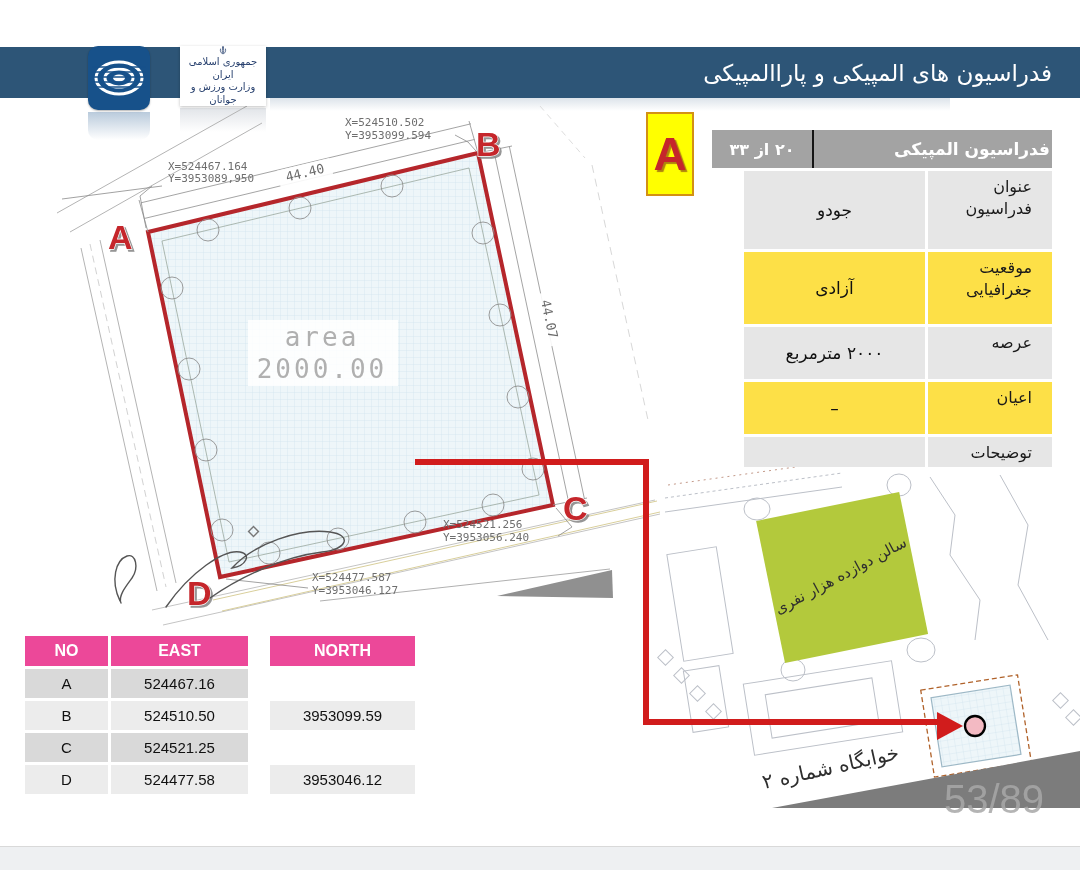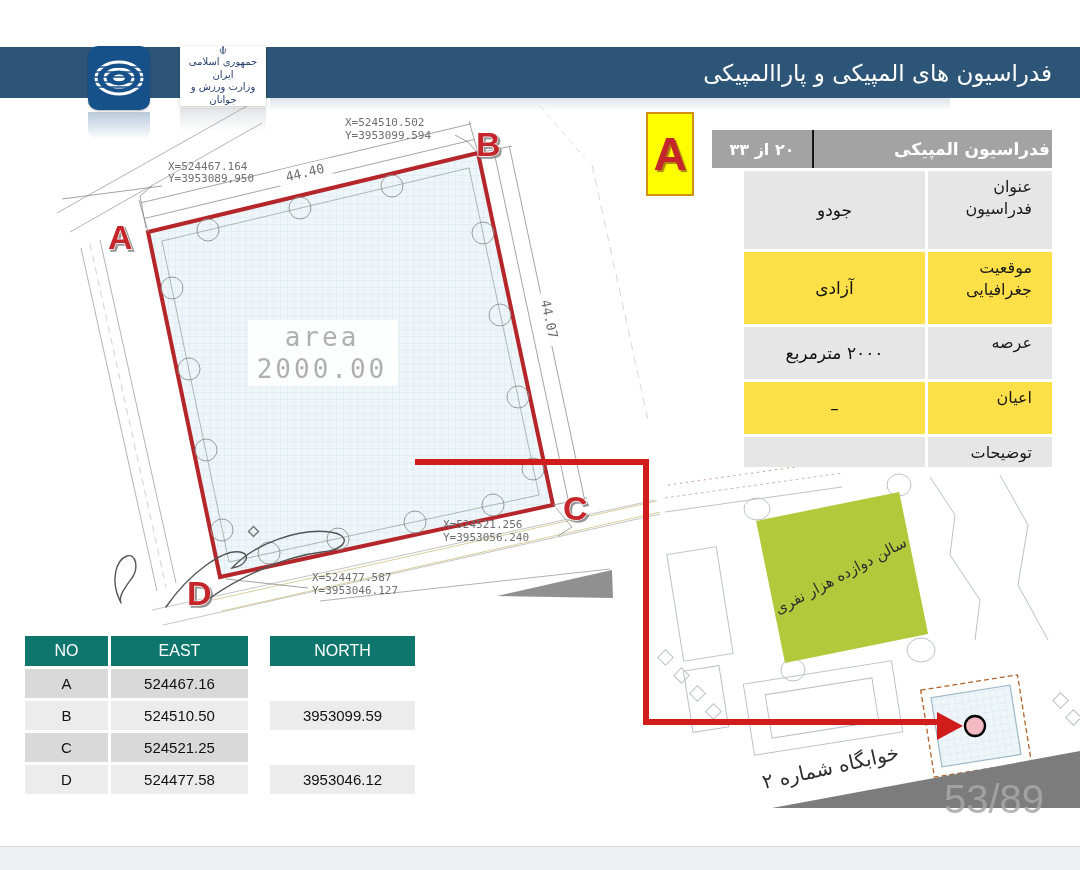--- a/index.html
+++ b/index.html
@@ -42,21 +42,21 @@
   .it-label{width:124px;padding:5px 20px 0 0;font-size:16px;color:#1a1a1a;line-height:1.35;box-sizing:border-box;}
   .it-value{flex:1;display:flex;align-items:center;justify-content:center;font-size:17px;color:#111;direction:ltr;margin-left:32px;}
   .bg-a{background:#e6e6e6;} .bg-b{background:#fde047;}
 
   
   .coord-table{position:absolute;left:25px;top:636px;width:390px;
         font-family:"Liberation Sans",sans-serif;}
   .ct-row{display:flex;gap:3px;margin-top:3px;}
   .ct-row:first-child{margin-top:0;}
   .ct-cell{display:flex;align-items:center;justify-content:center;height:29px;font-size:15px;color:#111;}
-  .ct-head .ct-cell{background:#0f766e;color:#ffffff;font-weight:normal;font-size:16px;height:30px;}
+  .ct-head .ct-cell{background:#ec4899;color:#ffffff;font-weight:bold;font-size:16px;height:30px;}
   .ct-c1{width:83px;} .ct-c2{width:137px;} .ct-c3{flex:1;margin-left:19px;}
   .row-dark .ct-cell{background:#d9d9d9;} .row-light .ct-cell{background:#ececec;}
 
   
   .footer{position:absolute;left:0;top:846px;width:1080px;height:24px;background:#eef0f2;
         border-top:1px solid #d9d9d9;}
 
   
   .draw-svg{position:absolute;left:0;top:0;z-index:1;}
   .hdr,.badge,.info-table,.coord-table,.footer,.logo-blue,.logo-ministry{z-index:2;}

